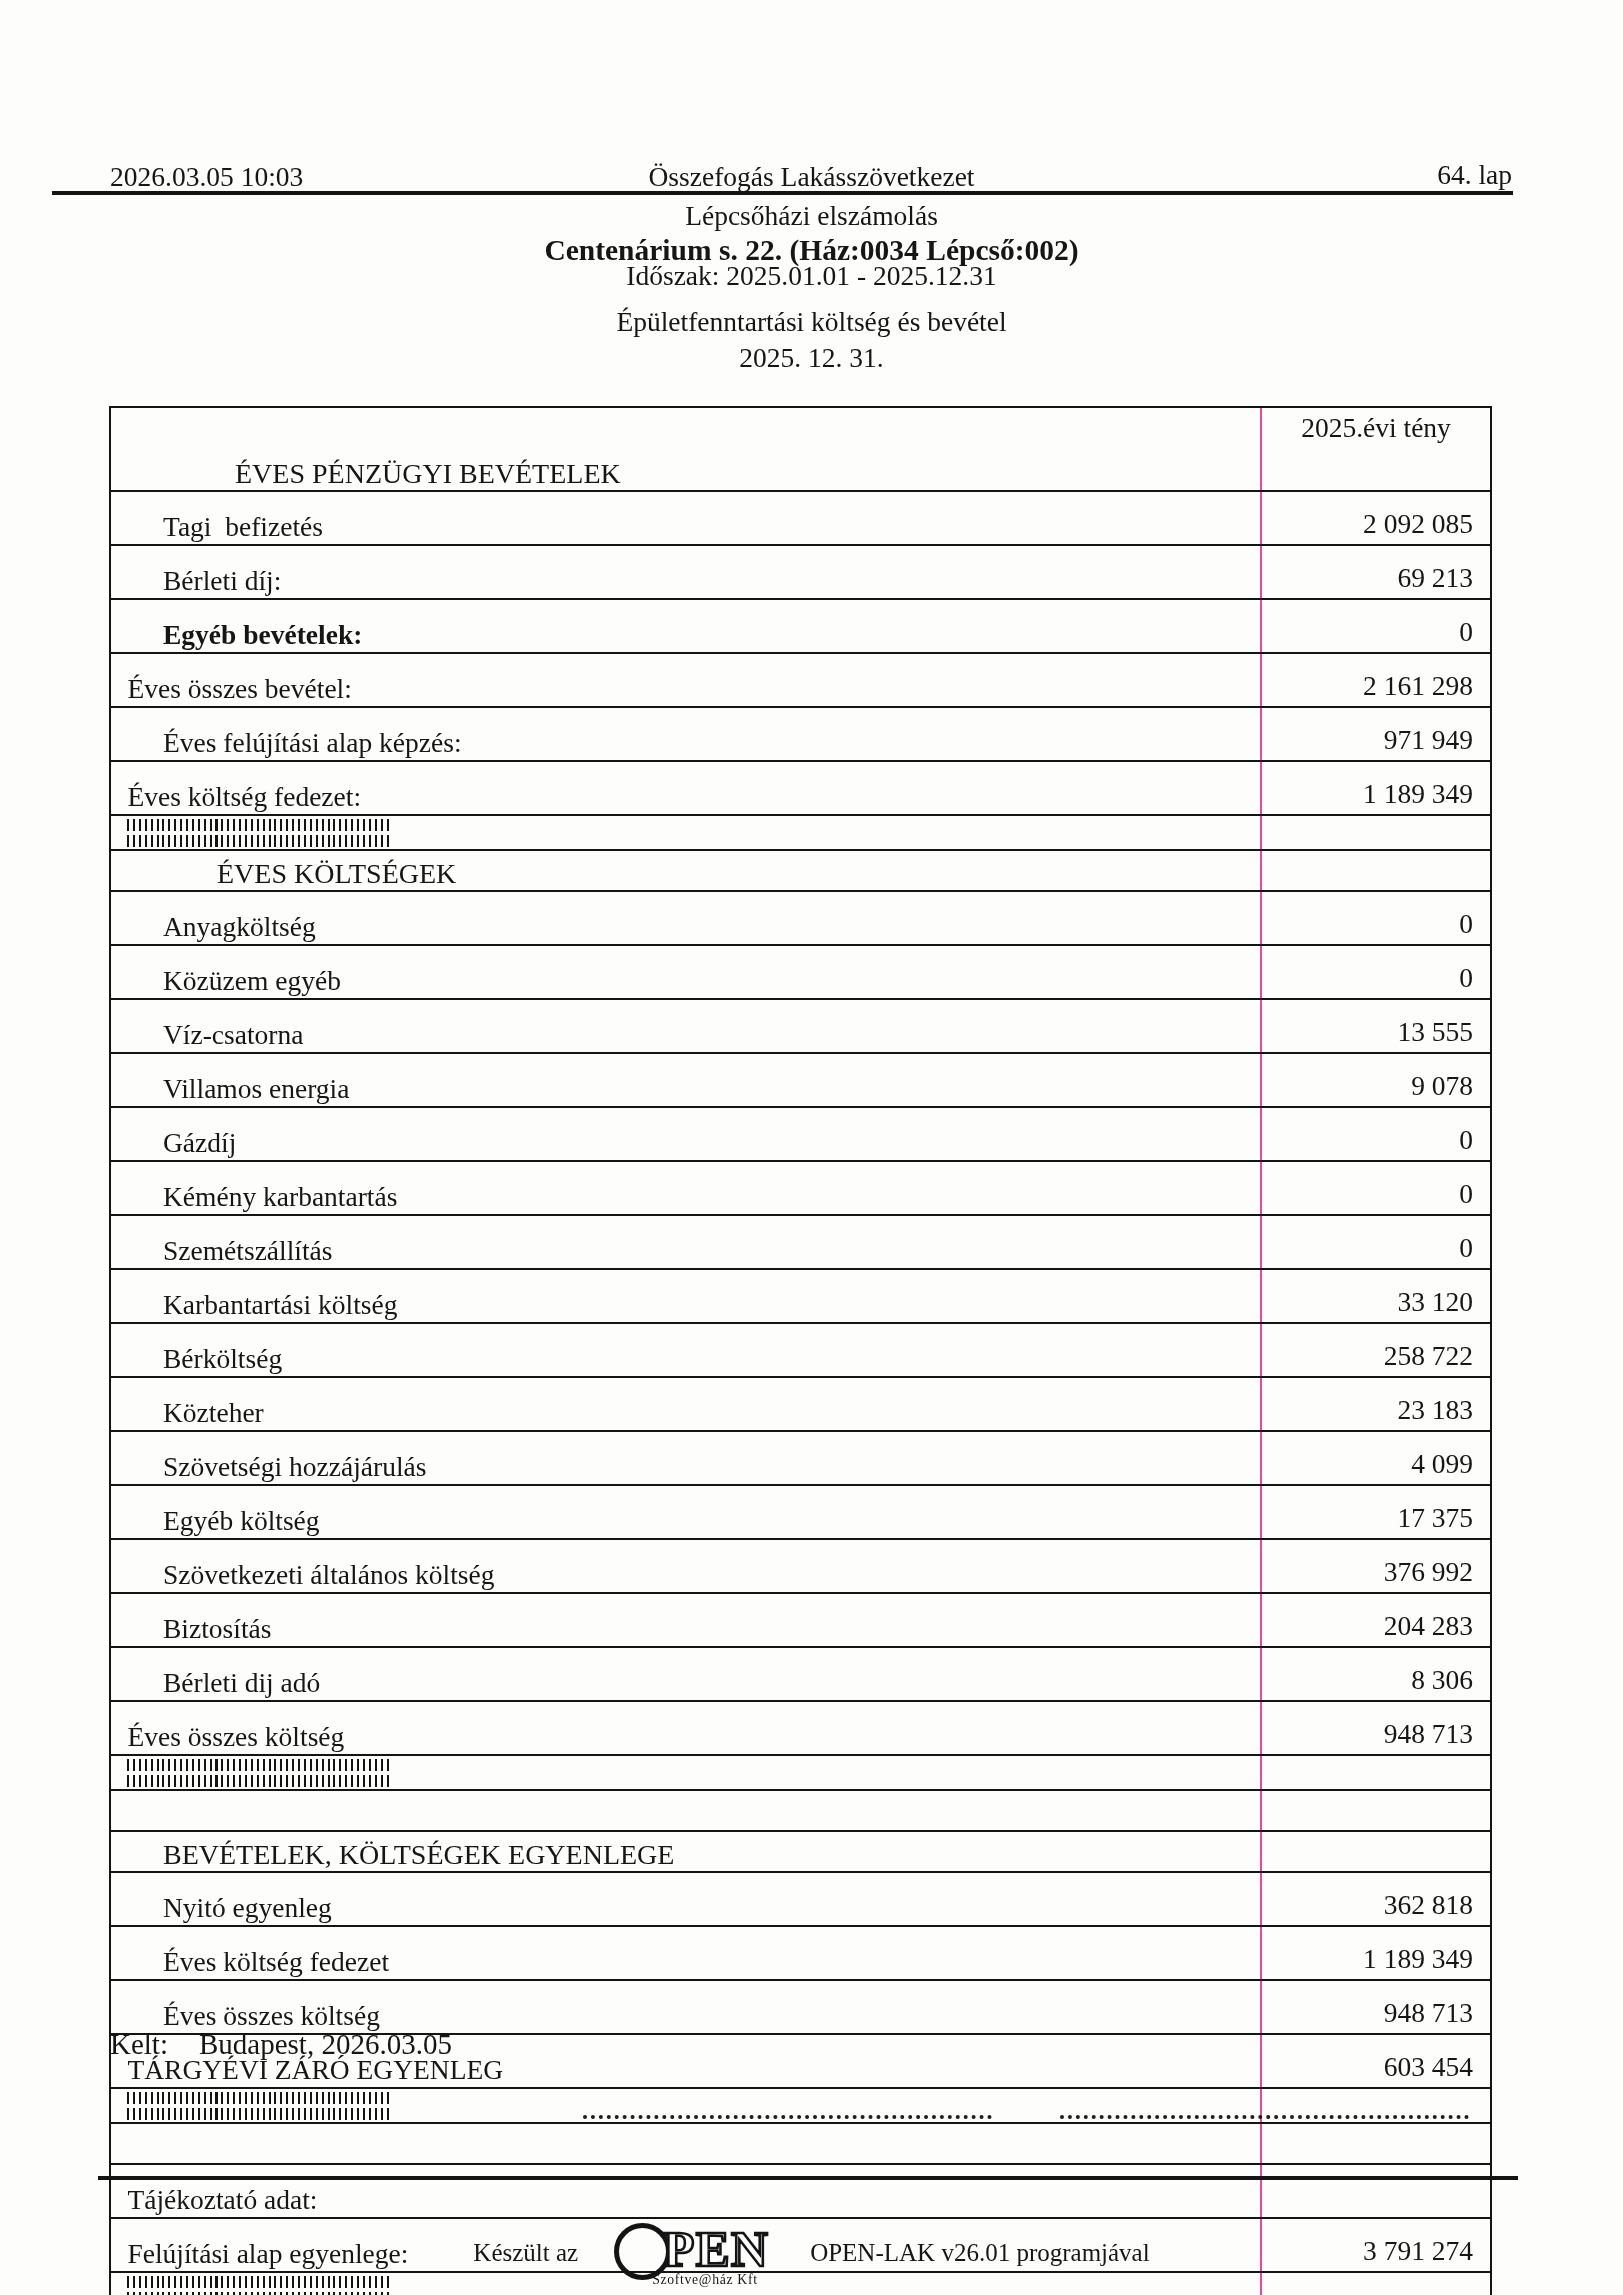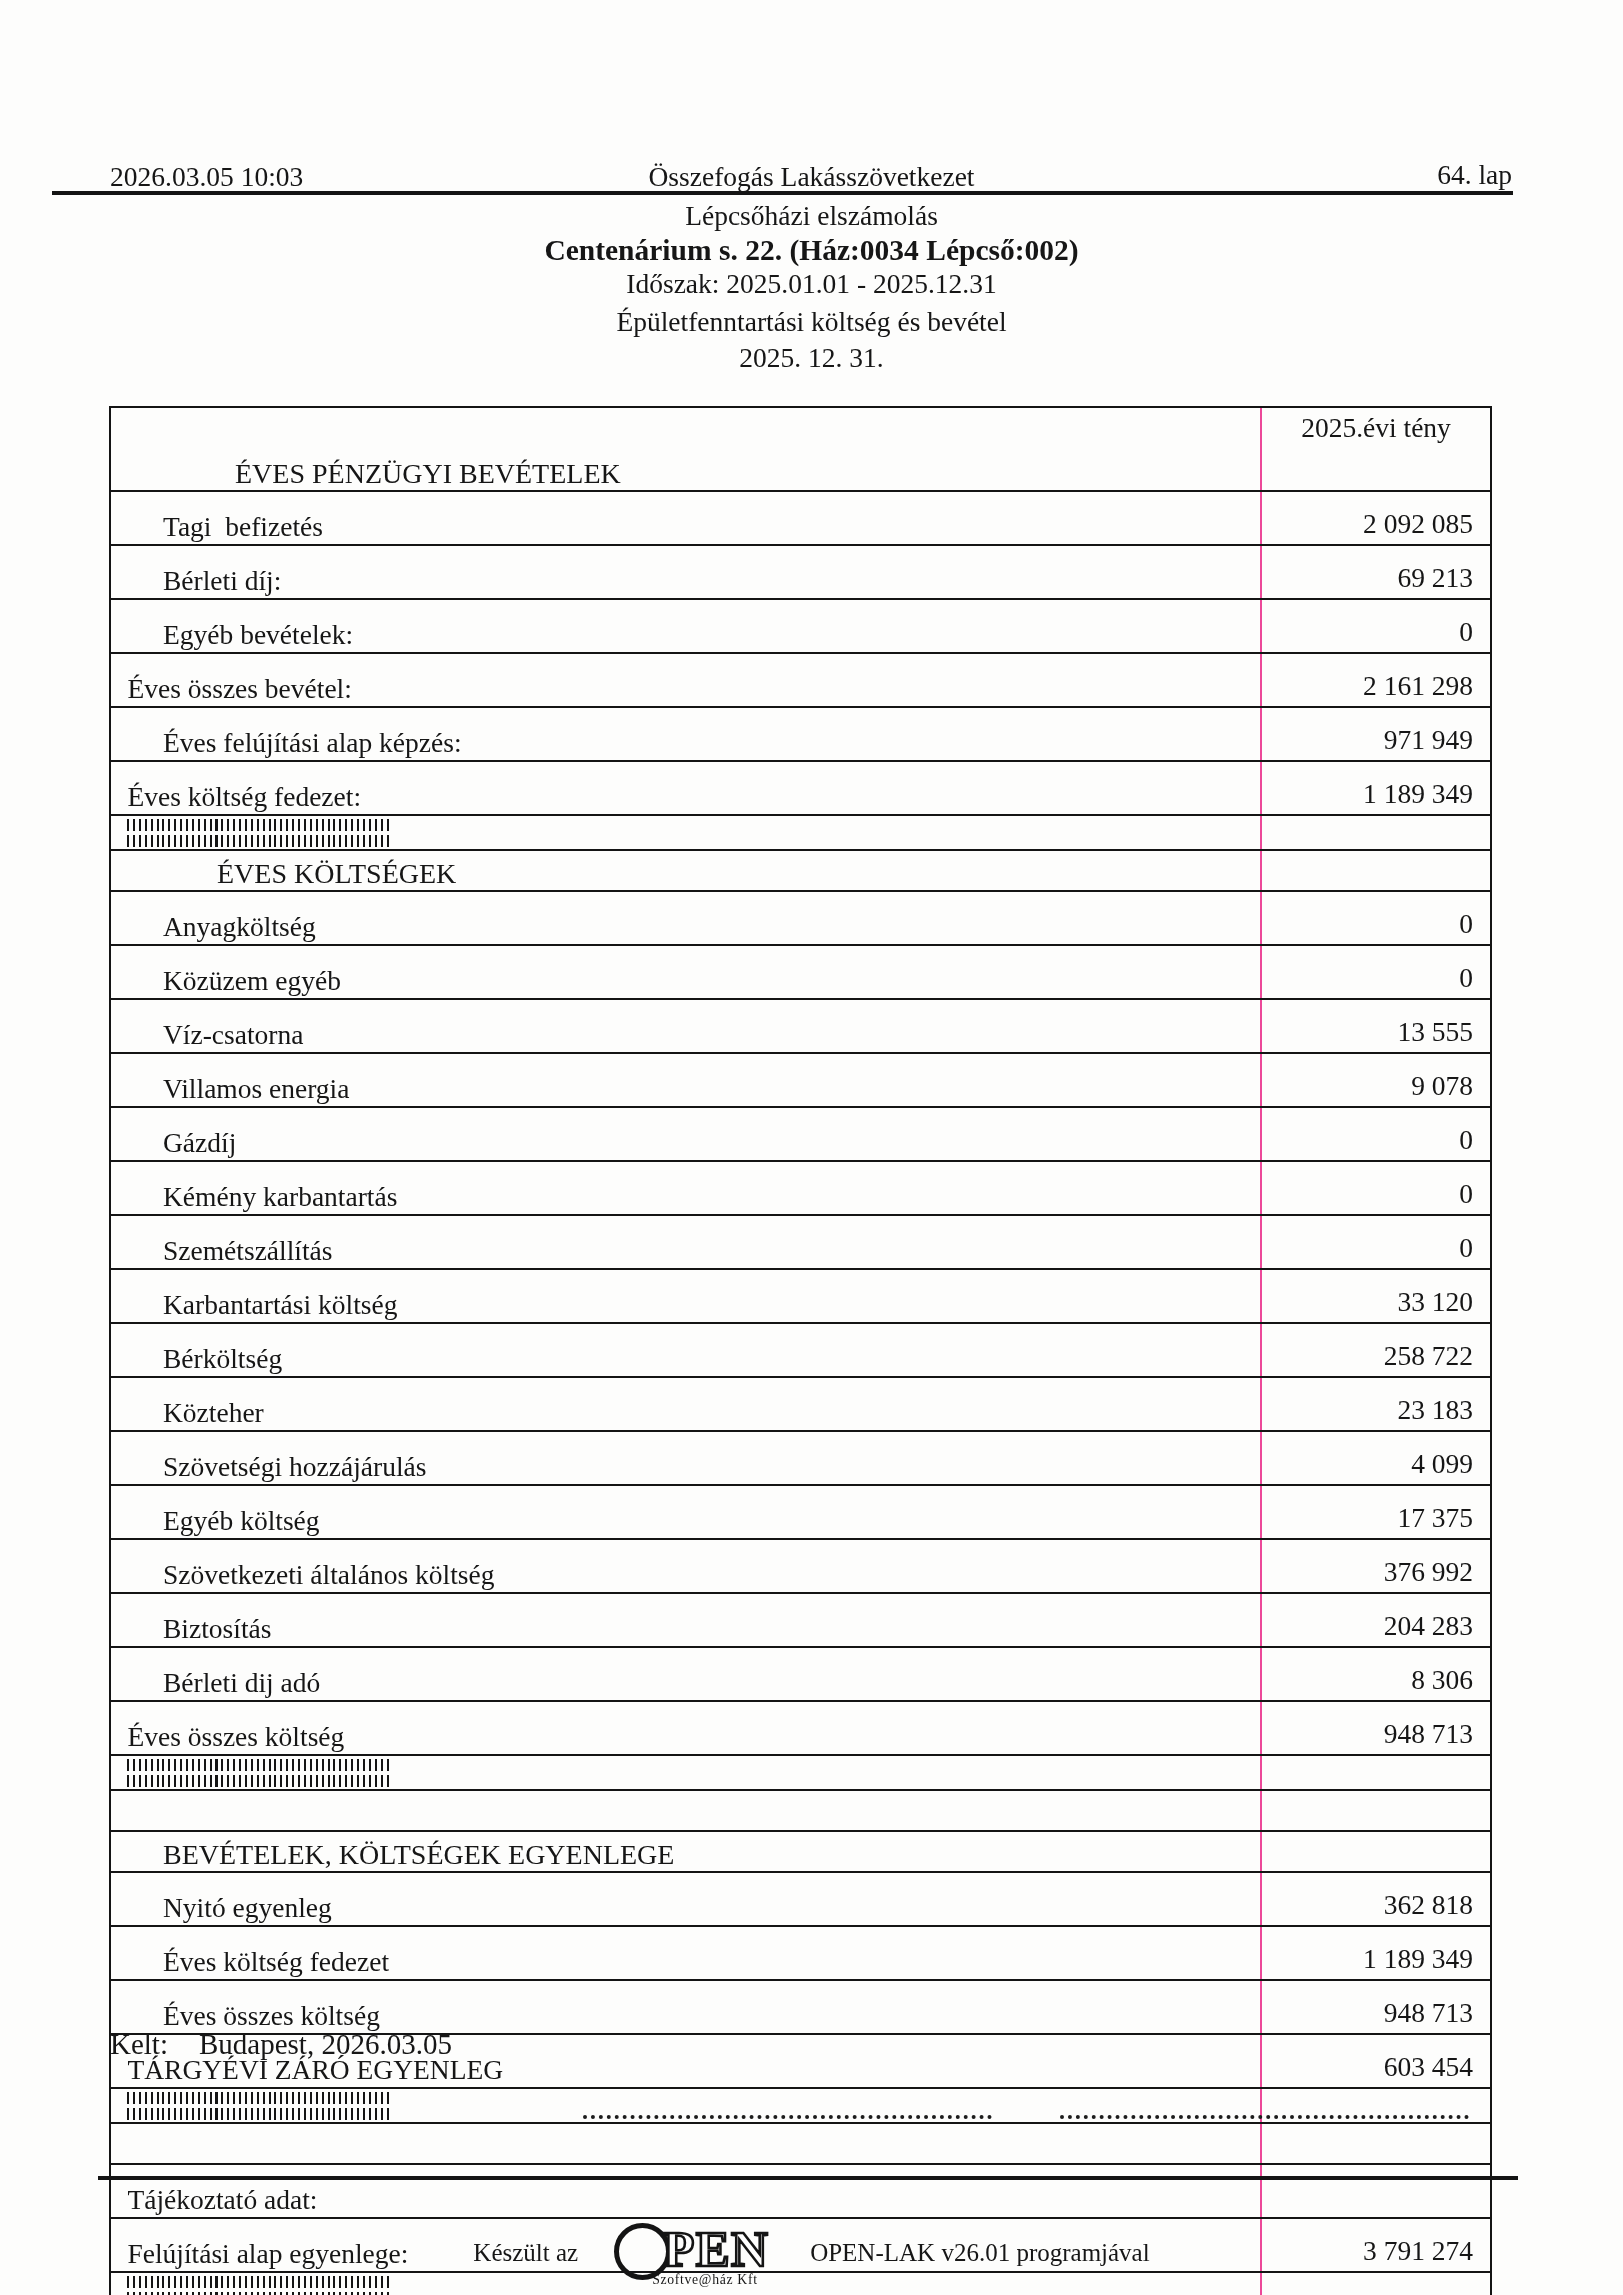--- a/index.html
+++ b/index.html
@@ -14,21 +14,21 @@
   }
   
   .hdr-datetime{position:absolute;left:110px;top:161px;font-size:27.5px;white-space:pre;}
   .hdr-company{position:absolute;left:111px;width:1401px;top:161px;font-size:27.5px;text-align:center;}
   .hdr-page{position:absolute;left:1250px;width:262px;top:159px;font-size:27.5px;text-align:right;}
   .hdr-rule{position:absolute;left:52px;top:191px;width:1461px;height:3.9px;background:#141414;}
   
   .title-line{position:absolute;left:111px;width:1401px;text-align:center;font-size:27.5px;}
   .tl1{top:200px;}
   .tl2{top:234px;font-size:29.5px;font-weight:bold;}
-  .tl3{top:268px;}
+  .tl3{top:260px;}
   .tl4{top:306px;}
   .tl5{top:342px;}
   
   .stable{
     position:absolute;left:109px;top:406px;width:1383px;
     border:2.6px solid #141414;
     box-sizing:border-box;
     display:flex;flex-direction:column;
   }
   .t-row{display:flex;border-top:2px solid #141414;box-sizing:border-box;}
@@ -114,21 +114,21 @@
         <div class="t-row h-data">
           <div class="cell-label">
             <span class="label-text" style="padding-left: 52px;">Bérleti díj:</span>
           </div>
           <div class="cell-value">
             <span>69 213</span>
           </div>
         </div>
         <div class="t-row h-data">
           <div class="cell-label">
-            <span class="label-text" style="padding-left: 52px;">Egyéb bevételek:</span>
+            <span class="label-text" style="padding-left: 52px; font-weight: bold;">Egyéb bevételek:</span>
           </div>
           <div class="cell-value">
             <span>0</span>
           </div>
         </div>
         <div class="t-row h-data">
           <div class="cell-label">
             <span class="label-text" style="padding-left: 16.4px;">Éves összes bevétel:</span>
           </div>
           <div class="cell-value">

